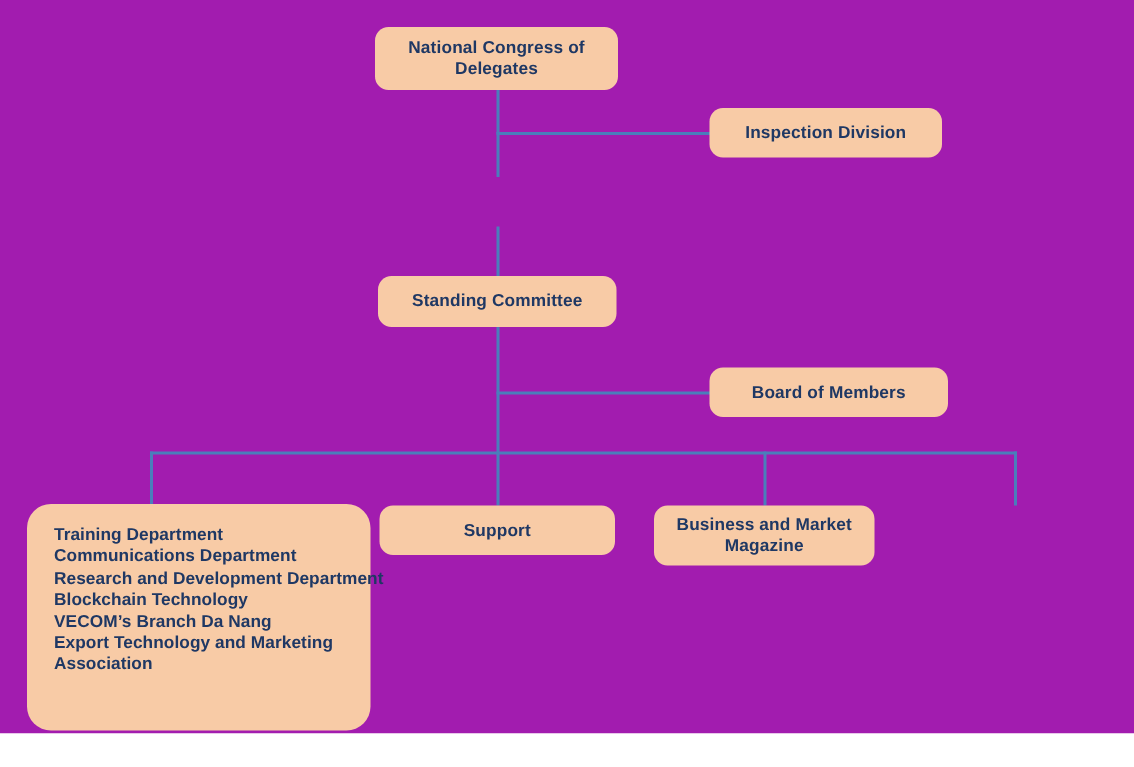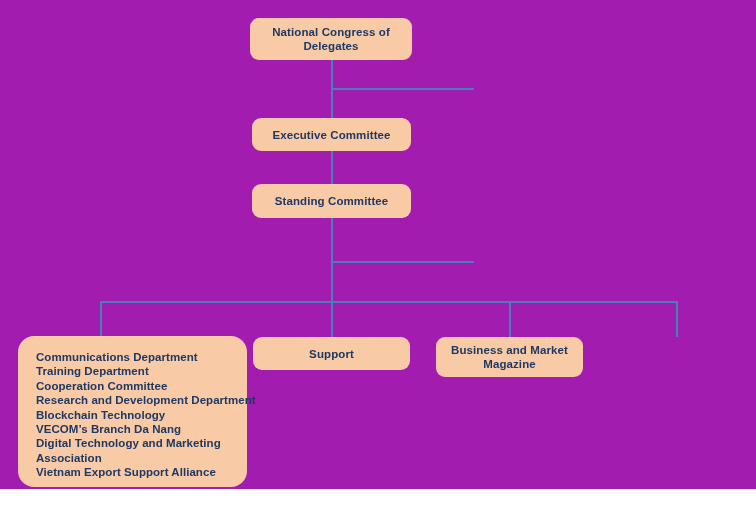--- a/index.html
+++ b/index.html
@@ -74,36 +74,35 @@
 
   <div class="conn conn-h" style="left:100px; top:301px; width:578px;"></div>
 
   <div class="conn conn-v" style="left:100px; top:301px; height:36px;"></div>
   <div class="conn conn-v" style="left:331px; top:301px; height:36px;"></div>
   <div class="conn conn-v" style="left:509px; top:301px; height:36px;"></div>
   <div class="conn conn-v" style="left:676px; top:301px; height:36px;"></div>
 
   <div class="node" style="left:250px; top:18px; width:162px; height:42px;">National Congress of Delegates</div>
 
+  <div class="node" style="left:473px; top:72px; width:155px; height:33px;">Inspection Division</div>
 
-  <div class="node" style="left:252px; top:118px; width:159px; height:33px;">Executive Committee</div>
 
   <div class="node" style="left:252px; top:184px; width:159px; height:34px;">Standing Committee</div>
 
+  <div class="node" style="left:473px; top:245px; width:159px; height:33px;">Board of Members</div>
 
   <div class="node node-list" style="left:18px; top:336px; width:229px; height:151px;">
+    <span class="list-line">Training Department</span>
     <span class="list-line">Communications Department</span>
-    <span class="list-line">Training Department</span>
-    <span class="list-line">Cooperation Committee</span>
     <span class="list-line">Research and Development Department</span>
     <span class="list-line">Blockchain Technology</span>
     <span class="list-line">VECOM’s Branch Da Nang</span>
-    <span class="list-line">Digital Technology and Marketing</span>
+    <span class="list-line">Export Technology and Marketing</span>
     <span class="list-line">Association</span>
-    <span class="list-line">Vietnam Export Support Alliance</span>
   </div>
 
   <div class="node" style="left:253px; top:337px; width:157px; height:33px;">Support</div>
 
   <div class="node" style="left:436px; top:337px; width:147px; height:40px;">Business and Market Magazine</div>
 
 
 </div>
 
 </body></html>

